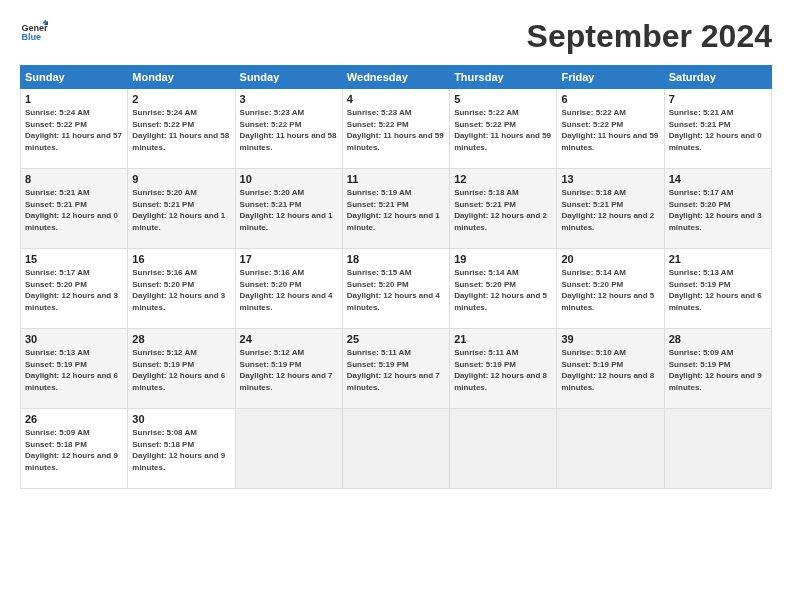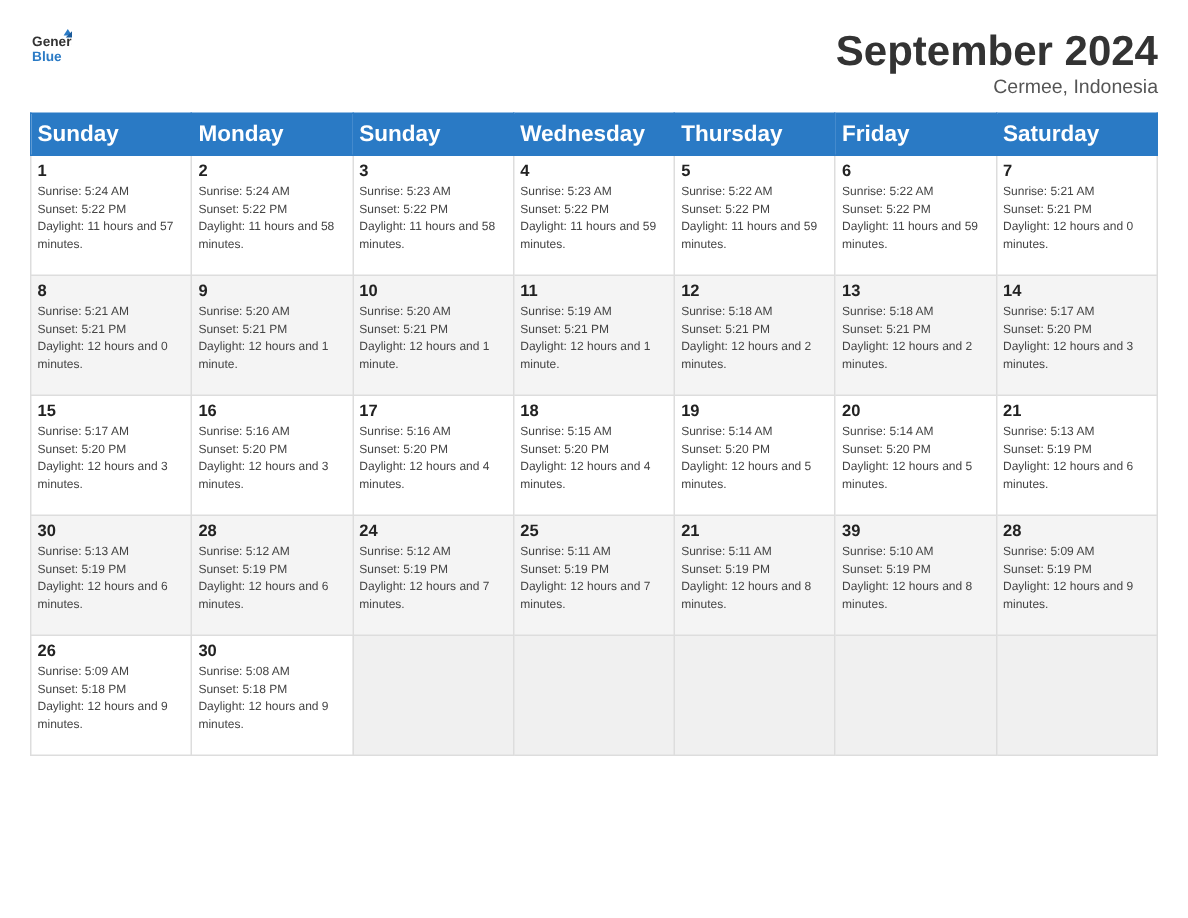--- a/index.html
+++ b/index.html
@@ -28,37 +28,37 @@
       gap: 4px;
     }
     .logo-icon {
       width: 28px;
       height: 28px;
     }
     .title-block {
       text-align: right;
     }
     .month-title {
-      font-size: 28px;
+      font-size: 32px;
       font-weight: bold;
       color: #333;
     }
     .subtitle {
       font-size: 13px;
       color: #555;
     }
     .calendar {
       width: 100%;
       border-collapse: collapse;
       table-layout: fixed;
     }
     .calendar thead th {
       background: #2a7ac5;
       color: #fff;
-      font-size: 15px;
+      font-size: 11px;
       font-weight: bold;
       padding: 5px 4px;
       text-align: left;
       border: 1px solid #2a7ac5;
     }
     .calendar tbody td {
       vertical-align: top;
       border: 1px solid #ddd;
       padding: 4px 4px 3px 4px;
       font-size: 8.5px;
@@ -69,20 +69,21 @@
       font-size: 11px;
       font-weight: bold;
       color: #222;
       display: block;
       margin-bottom: 2px;
     }
     .day-info {
       font-size: 8px;
       color: #444;
       line-height: 1.45;
+      font-weight: bold;
     }
     .empty-cell {
       background: #f9f9f9;
     }
     tbody tr:nth-child(odd) td {
       background: #fff;
     }
     tbody tr:nth-child(even) td {
       background: #f4f4f4;
     }
@@ -98,21 +99,20 @@
     <div class="logo">
       <svg class="logo-icon" viewBox="0 0 40 40">
         <text x="2" y="18" font-size="13" font-weight="bold" fill="#333">General</text>
         <text x="2" y="32" font-size="13" font-weight="bold" fill="#2a7ac5">Blue</text>
         <polygon points="32,8 40,8 36,2" fill="#2a7ac5"></polygon>
         <polygon points="34,10 40,10 40,4" fill="#1a5a9a"></polygon>
       </svg>
     </div>
     <div class="title-block">
       <div class="month-title">September 2024</div>
-      <div class="subtitle">Cermee, Indonesia</div>
     </div>
   </div>
 
   <table class="calendar">
     <thead>
       <tr id="header-row">
           <th>Sunday</th>
           <th>Monday</th>
           <th>Sunday</th>
           <th>Wednesday</th>

